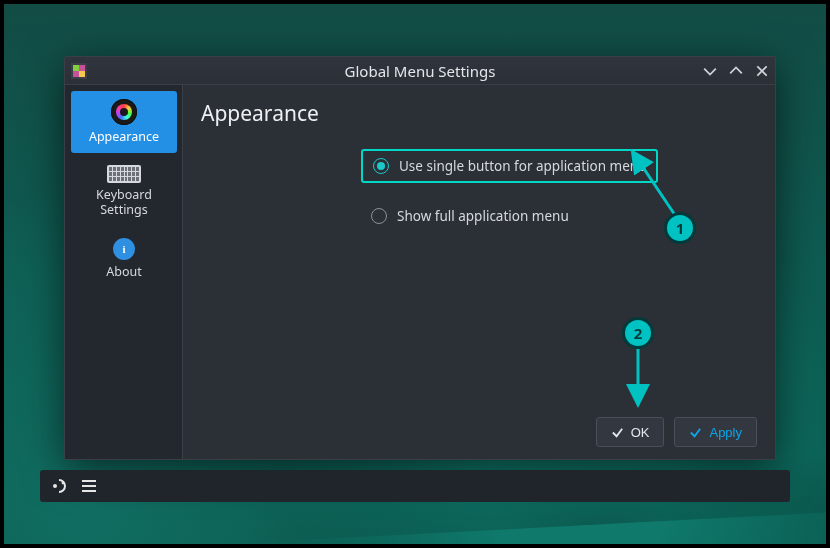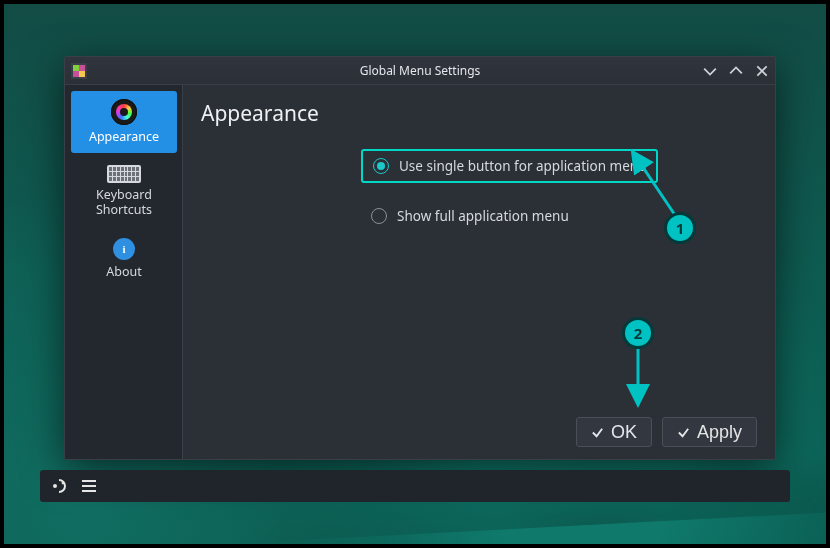--- a/index.html
+++ b/index.html
@@ -31,21 +31,21 @@
 
   .window {
     position: absolute; left: 60px; top: 52px; width: 712px; height: 404px;
     background: #2b2f36; border: 1px solid #3a3f47; border-radius: 2px;
     box-shadow: 0 10px 40px rgba(0,0,0,0.6);
     display: flex; flex-direction: column; color: #d6d9dd;
   }
   .titlebar {
     height: 28px; background: linear-gradient(#30343c,#2b2f36);
     display:flex; align-items:center; justify-content:center; position:relative;
-    border-bottom: 1px solid #3a3f47; font-size: 12px; color:#e4e6ea;
+    border-bottom: 1px solid #3a3f47; font-size: 15px; color:#e4e6ea;
   }
   .titlebar .app-icon { position:absolute; left:6px; width:16px; height:16px; }
   .titlebar .win-controls { position:absolute; right:6px; display:flex; gap:12px; }
   .titlebar .win-controls span { width:14px; height:14px; display:flex; align-items:center; justify-content:center; color:#cfd2d7; cursor:pointer; }
 
   .body { flex:1; display:flex; min-height:0; }
   .sidebar { width:118px; background:#23272e; border-right:1px solid #3a3f47; padding:6px 6px; }
   .side-item { width:106px; border-radius:3px; text-align:center; padding:8px 2px 8px; font-size:12.5px; color:#d6d9dd; cursor:pointer; margin-bottom:4px; }
   .side-item.active { background:#2390e6; color:#fff; }
   .side-item .icon-wrap { display:flex; justify-content:center; margin-bottom:4px; }
@@ -64,22 +64,22 @@
   .main h1 { font-size:21px; font-weight:400; color:#eef0f3; margin-bottom:22px; }
 
   .options { margin-left:160px; }
   .radio-row { display:flex; align-items:center; gap:10px; padding:6px 10px; font-size:13.5px; }
   .radio { width:16px; height:16px; border-radius:50%; border:1.5px solid #8b8f96; display:flex; align-items:center; justify-content:center; flex-shrink:0; }
   .radio.checked { border-color:#1cc8c8; }
   .radio.checked::after { content:""; width:8px; height:8px; border-radius:50%; background:#1cc8c8; }
   .highlight-box { border:2px solid #00d7c6; border-radius:3px; display:inline-flex; }
 
   .footer { margin-top:auto; display:flex; justify-content:flex-end; gap:10px; padding-top:10px; }
-  .btn { height:30px; padding:0 14px; background:#33373f; border:1px solid #4a4f58; border-radius:3px; color:#e4e6ea; font-size:18px; display:flex; align-items:center; gap:7px; cursor:pointer; }
-  .btn.disabled { color:#e5e5e5; cursor:default; }
+  .btn { height:30px; padding:0 14px; background:#33373f; border:1px solid #4a4f58; border-radius:3px; color:#e4e6ea; font-size:13px; display:flex; align-items:center; gap:7px; cursor:pointer; }
+  .btn.disabled { color:#0ea5e9; cursor:default; }
   .btn svg { width:13px; height:13px; }
 
   .annot-circle { position:absolute; width:32px; height:32px; border-radius:50%; background:#00c2c2; border:3px solid #003a3a; display:flex; align-items:center; justify-content:center; font-weight:700; color:#003a3a; font-size:15px; }
   .annot-arrow { position:absolute; }
 </style>
 </head>
 <body>
 
 <div class="frame">
   <div class="desktop">
@@ -147,21 +147,21 @@
                   <i></i>
                   <i></i>
                   <i></i>
                   <i></i>
                   <i></i>
                   <i></i>
                   <i></i>
                   <i></i>
                 </span>
               </div>
-            <div class="label">Keyboard Shortcuts</div>
+            <div class="label">Keyboard Settings</div>
           </div>
           <div class="side-item">
             <div class="icon-wrap">
                 <span class="about-glyph">i</span>
               </div>
             <div class="label">About</div>
           </div>
         </div>
 
         <div class="main">

